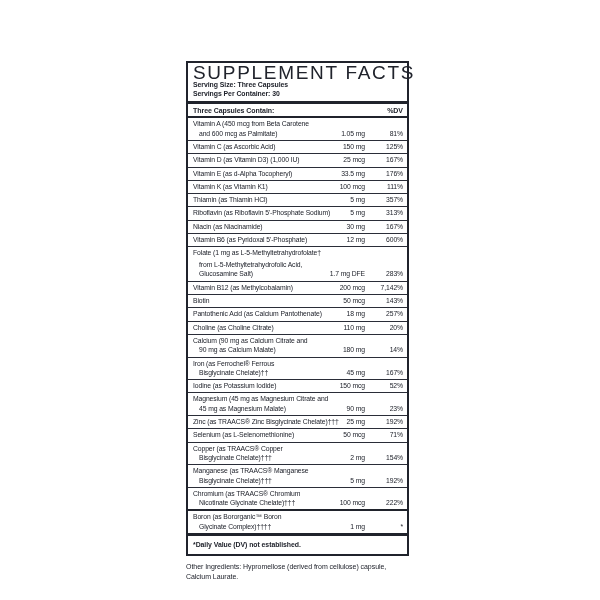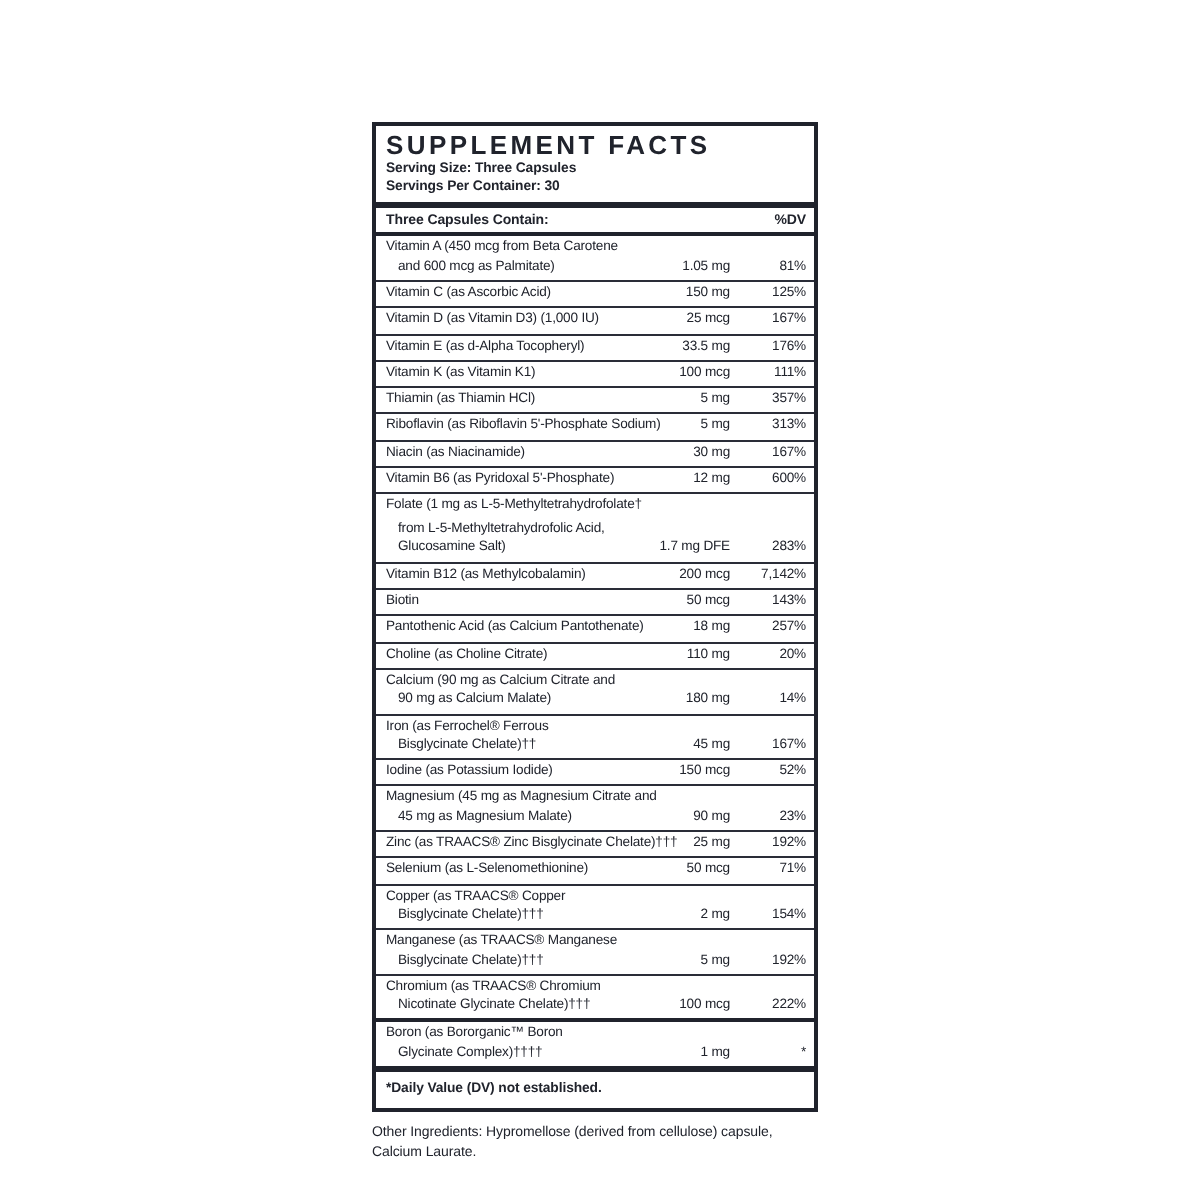--- a/index.html
+++ b/index.html
@@ -26,22 +26,22 @@
   }
   .panel {
     border: 2px solid #20232c;
     background: #ffffff;
     box-sizing: border-box;
   }
   .head {
     padding: 3px 4px 3px 5px;
   }
   .title {
-    font-size: 13px;
-    font-weight: 700;
+    font-size: 19px;
+    font-weight: 400;
     letter-spacing: 1.7px;
     line-height: 14px;
     white-space: nowrap;
   }
   .serving {
     font-size: 6.9px;
     font-weight: 700;
     line-height: 9.2px;
     letter-spacing: -0.05px;
   }

